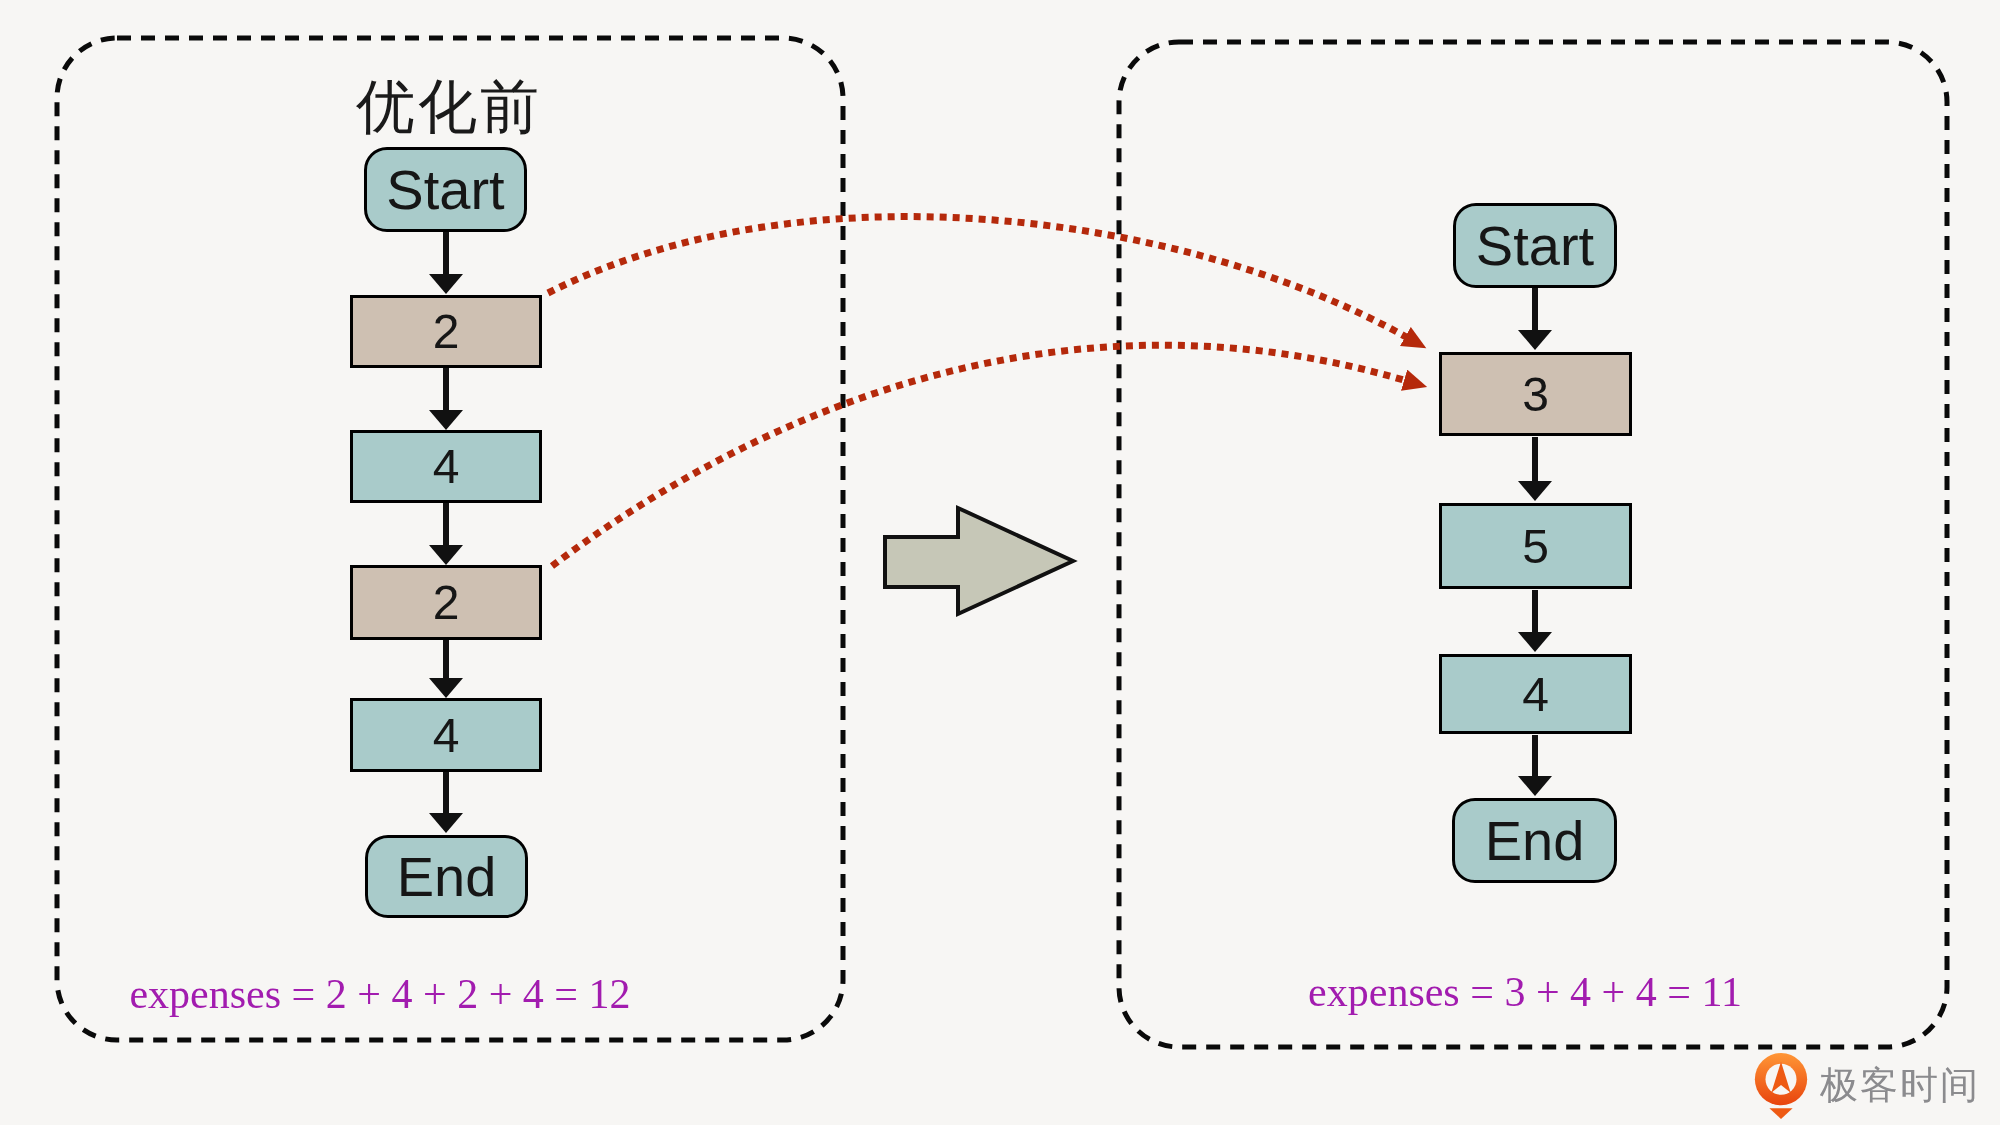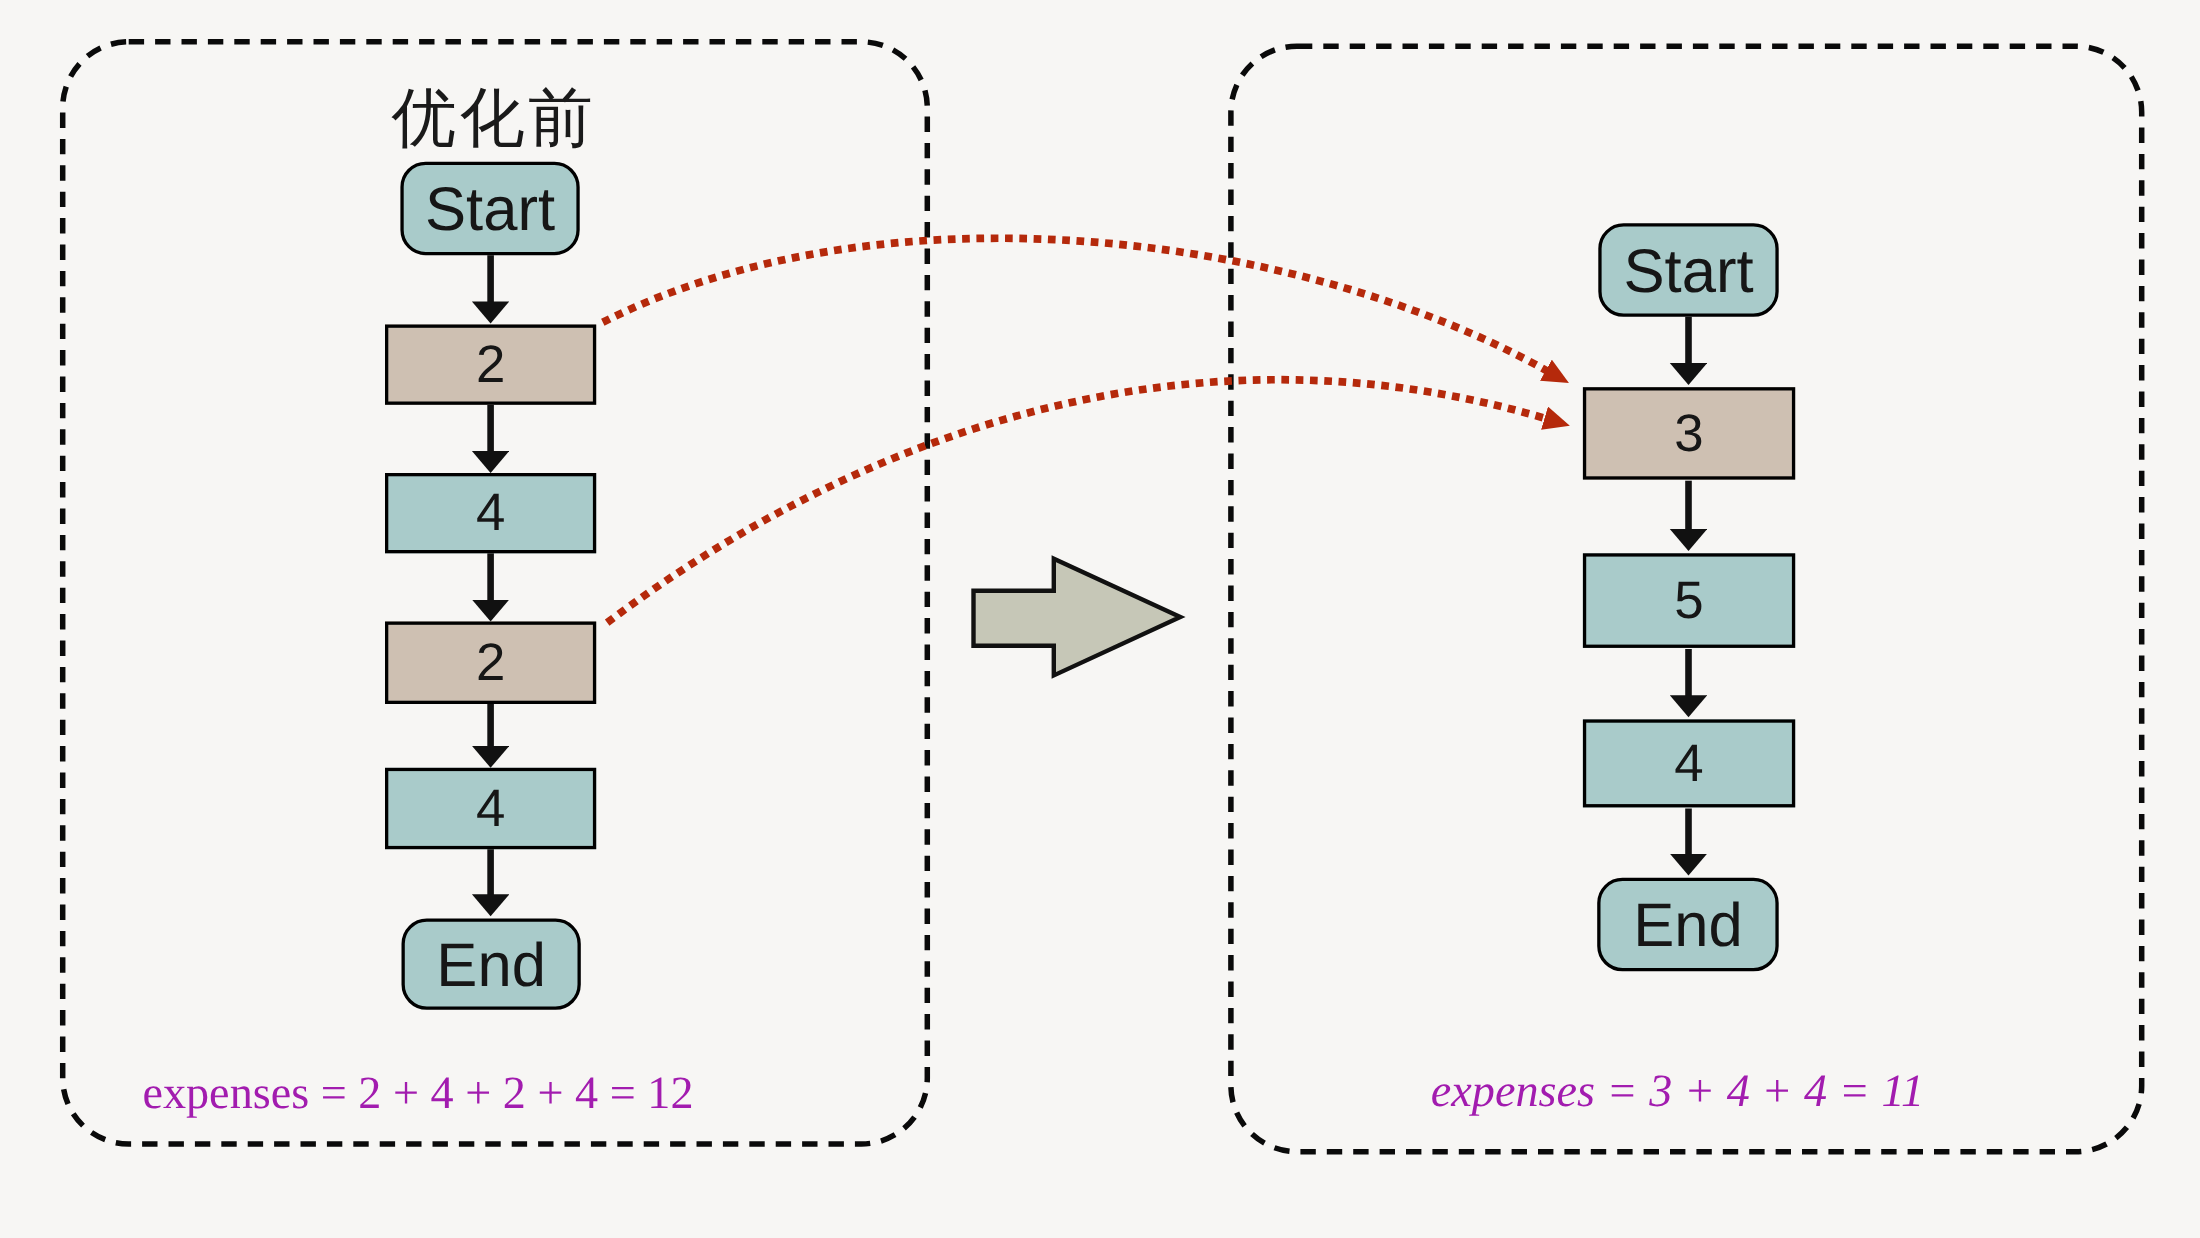--- a/index.html
+++ b/index.html
@@ -48,21 +48,21 @@
   <div class="node proc teal" style="left:350px;top:698px;width:192px;height:74px;">4</div>
   <div class="node terminal teal" style="left:365px;top:835px;width:163px;height:83px;">End</div>
 
   <div class="node terminal teal" style="left:1453px;top:203px;width:164px;height:85px;">Start</div>
   <div class="node proc tan" style="left:1439px;top:352px;width:193px;height:84px;">3</div>
   <div class="node proc teal" style="left:1439px;top:503px;width:193px;height:86px;">5</div>
   <div class="node proc teal" style="left:1439px;top:654px;width:193px;height:80px;">4</div>
   <div class="node terminal teal" style="left:1452px;top:798px;width:165px;height:85px;">End</div>
 
   <div class="formula" style="left:55px;top:970px;width:650px;">expenses = 2 + 4 + 2 + 4 = 12</div>
-  <div class="formula" style="left:1150px;top:968px;width:750px;font-style:italic;">expenses = 3 + 4 + 4 = 11</div>
+  <div class="formula" style="left:1150px;top:968px;width:750px;">expenses = 3 + 4 + 4 = 11</div>
 
   <svg class="overlay" viewBox="0 0 2000 1125">
     <defs>
       <marker id="ab" markerUnits="userSpaceOnUse" markerWidth="38" markerHeight="38" refX="4" refY="17" orient="auto">
         <path d="M0,0 L20,17 L0,34 Z" fill="#111"></path>
       </marker>
       <marker id="ar" markerUnits="userSpaceOnUse" markerWidth="30" markerHeight="26" refX="3" refY="11" orient="auto">
         <path d="M0,0 L24,11 L0,22 Z" fill="#b5290b"></path>
       </marker>
       <linearGradient id="lg" x1="0" y1="0" x2="0" y2="1">
@@ -88,14 +88,29 @@
       <path d="M1535,590 V636" marker-end="url(#ab)"></path>
       <path d="M1535,735 V780" marker-end="url(#ab)"></path>
     </g>
 
     <path d="M548,293 C800,165 1180,210 1408,338" fill="none" stroke="#b5290b" stroke-width="7" stroke-dasharray="7 6" marker-end="url(#ar)"></path>
     <path d="M552,566 C800,380 1100,290 1407,381" fill="none" stroke="#b5290b" stroke-width="7" stroke-dasharray="7 6" marker-end="url(#ar)"></path>
 
     <path d="M885,537 L958,537 L958,508 L1073,561 L958,614 L958,587 L885,587 Z" fill="#c6c7b7" stroke="#111" stroke-width="4"></path>
   </svg>
 
+  <div class="logo">
+    <svg width="62" height="70" viewBox="0 0 64 72">
+      <circle cx="32" cy="30" r="27" fill="url(#lgi)"></circle>
+      <defs>
+        <linearGradient id="lgi" x1="0" y1="0" x2="0" y2="1">
+          <stop offset="0" stop-color="#ff9636"></stop>
+          <stop offset="1" stop-color="#e8440d"></stop>
+        </linearGradient>
+      </defs>
+      <circle cx="32" cy="30" r="16" fill="#f7f6f4"></circle>
+      <polygon points="32,12 42,44 32,36 22,44" fill="#ee5a13"></polygon>
+      <path d="M20,60 L44,60 L32,71 Z" fill="#ee5a13"></path>
+    </svg>
+    <span class="logo-text">极客时间</span>
+  </div>
 
 </div>
 
 </body></html>

